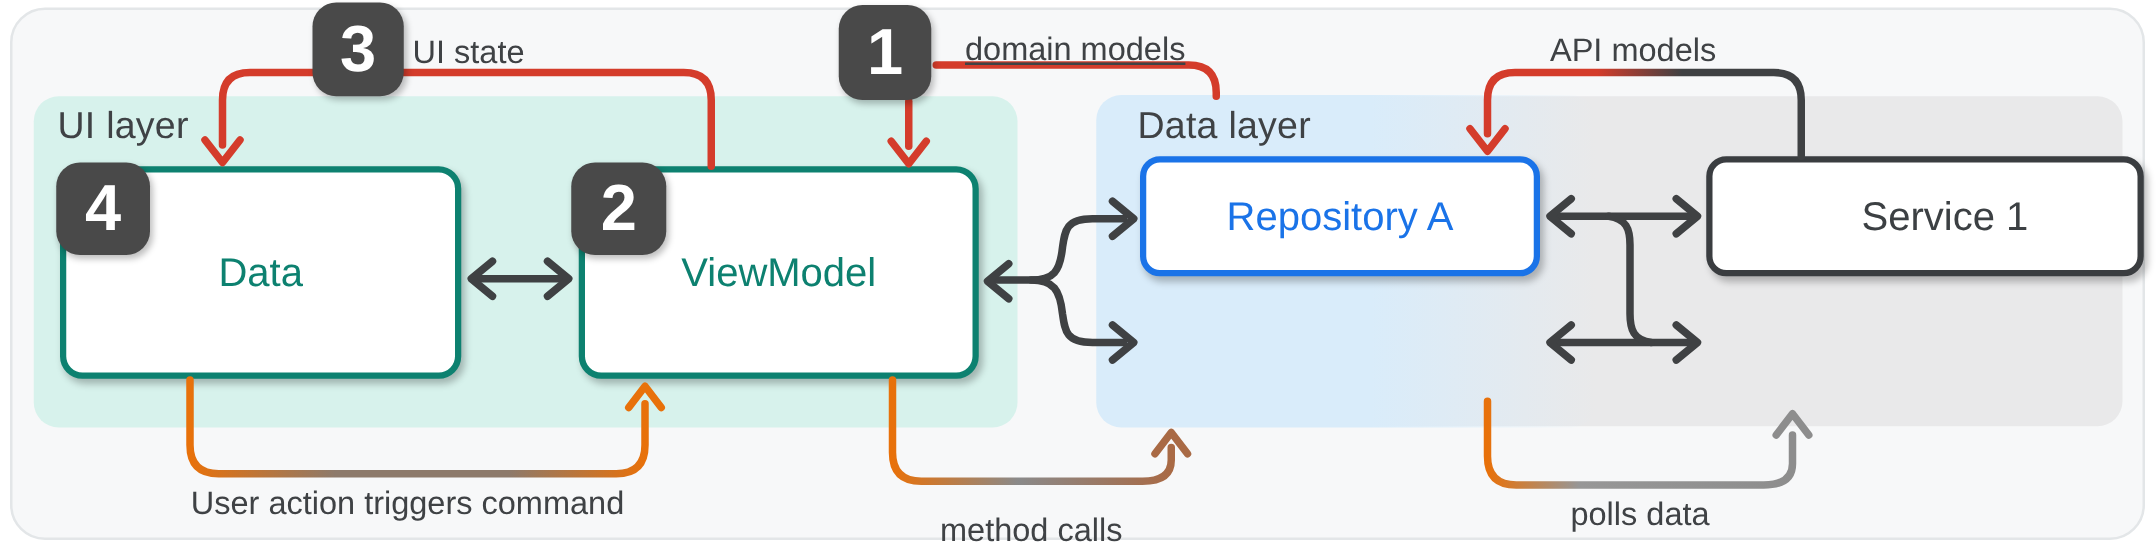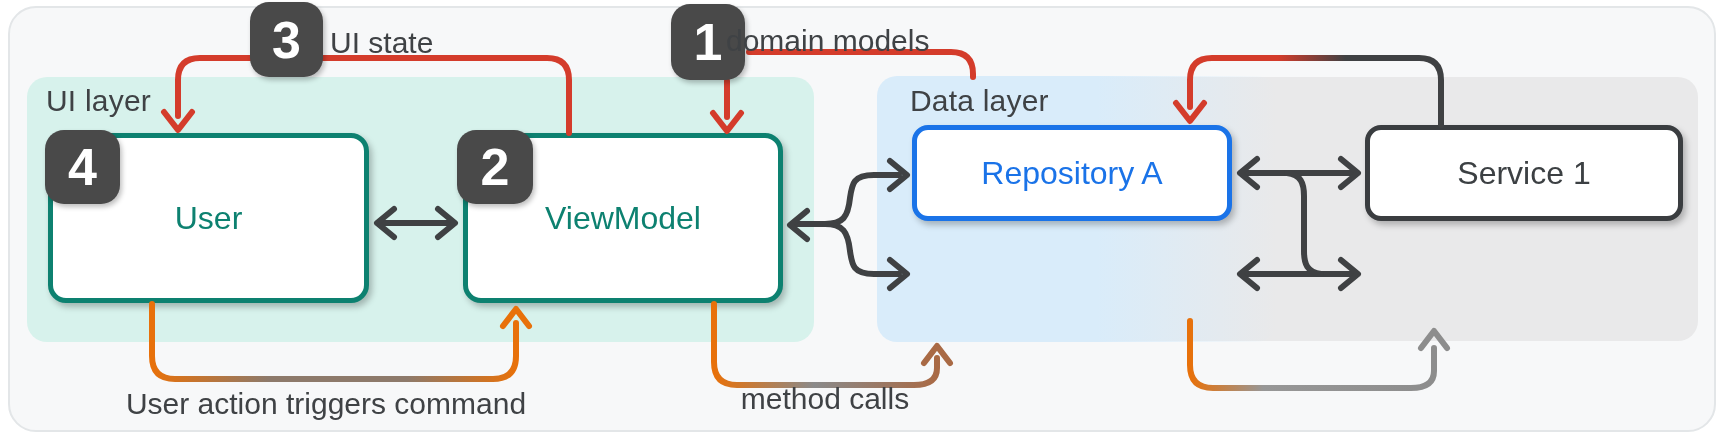--- a/index.html
+++ b/index.html
@@ -17,21 +17,21 @@
   .box-teal{border:5px solid var(--teal);border-radius:18px;}
   .box-blue{border:5px solid var(--blue);border-radius:16px;}
   .box-dark{border:5px solid #3a3d40;border-radius:16px;}
   .box-label{font-size:32px;font-weight:500;}
   .box-teal .box-label{color:var(--teal);}
   .box-blue .box-label{color:var(--blue);}
   .box-dark .box-label{color:#3c4043;}
   .badge{position:absolute;background:var(--badge-bg);border-radius:19px;color:#ffffff;
          display:flex;align-items:center;justify-content:center;font-size:52px;font-weight:bold;
          box-shadow:2px 3px 5px rgba(0,0,0,.25);z-index:6;}
-  .note{position:absolute;font-size:30px;color:var(--text);z-index:7;white-space:nowrap;}
+  .note{position:absolute;font-size:26px;color:var(--text);z-index:7;white-space:nowrap;}
   .note-centered{transform:translateX(-50%);}
   svg.wires{position:absolute;left:0;top:0;z-index:5;}
   .wire{fill:none;stroke-width:6;stroke-linecap:round;stroke-linejoin:round;}
   .wire-red{stroke:var(--red);}
   .wire-dark{stroke:var(--dark);}
   .wire-orange{stroke:var(--orange);}
   .wire-gray{stroke:#8d8d8d;}
   .wire-brown{stroke:#a96a45;}
 </style>
 </head>
@@ -127,34 +127,36 @@
       <path class="wire wire-brown" d="M924,363 L937,346 L950,363"></path>
     </g>
 
     <g>
       <path class="wire" stroke="url(#gradPolls)" d="M1190,321 V365 Q1190,388 1213,388 H1411 Q1434,388 1434,371 V348"></path>
       <path class="wire wire-gray" d="M1421,348 L1434,331 L1447,348"></path>
     </g>
   </svg>
 
   <div class="box box-teal" style="left:48px;top:133px;width:311px;height:160px;">
-    <span class="box-label">User</span>
+    <span class="box-label">Data</span>
   </div>
   <div class="box box-blue" style="left:912px;top:125px;width:310px;height:86px;">
     <span class="box-label">Repository A</span>
   </div>
   <div class="box box-teal" style="left:463px;top:133px;width:310px;height:160px;">
     <span class="box-label">ViewModel</span>
   </div>
-  <div class="box box-dark" style="left:1365px;top:125px;width:308px;height:86px;">
+  <div class="box box-dark" style="left:1365px;top:125px;width:308px;height:86px;padding-left:32px;">
     <span class="box-label">Service 1</span>
   </div>
 
   <div class="badge" style="left:250px;top:2px;width:73px;height:75px;">3</div>
   <div class="badge" style="left:671px;top:4px;width:74px;height:76px;">1</div>
   <div class="badge" style="left:45px;top:130px;width:75px;height:74px;">4</div>
   <div class="badge" style="left:457px;top:130px;width:76px;height:74px;">2</div>
 
   <div class="note" style="left:330px;top:26px;">UI state</div>
-  <div class="note" style="left:726px;top:24px;">domain models</div>
+  <div class="note" style="left:772px;top:24px;text-decoration:underline;">domain models</div>
+  <div class="note" style="left:1240px;top:25px;">API models</div>
   <div class="note note-centered" style="left:326px;top:387px;">User action triggers command</div>
-  <div class="note note-centered" style="left:825px;top:382px;">method calls</div>
+  <div class="note note-centered" style="left:825px;top:409px;">method calls</div>
+  <div class="note note-centered" style="left:1312px;top:396px;">polls data</div>
 </div>
 
 </body></html>

